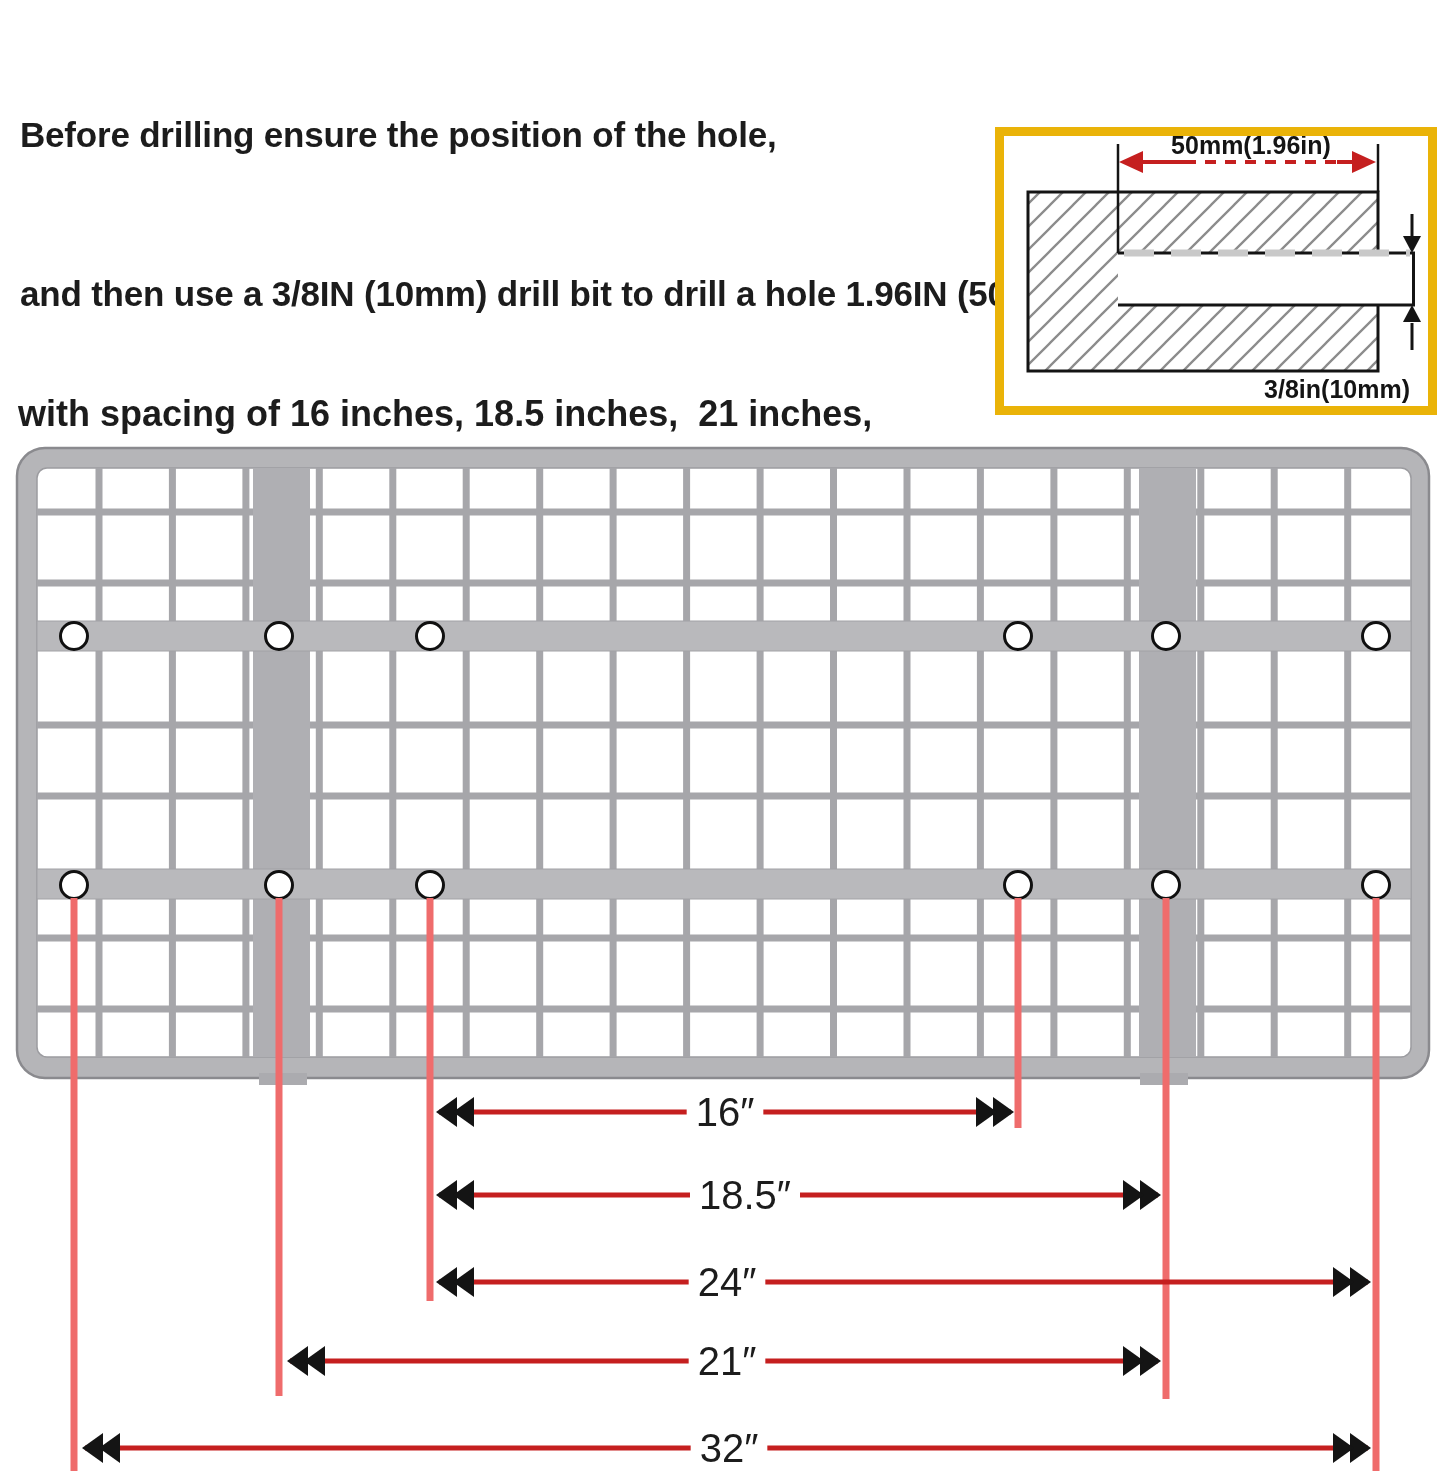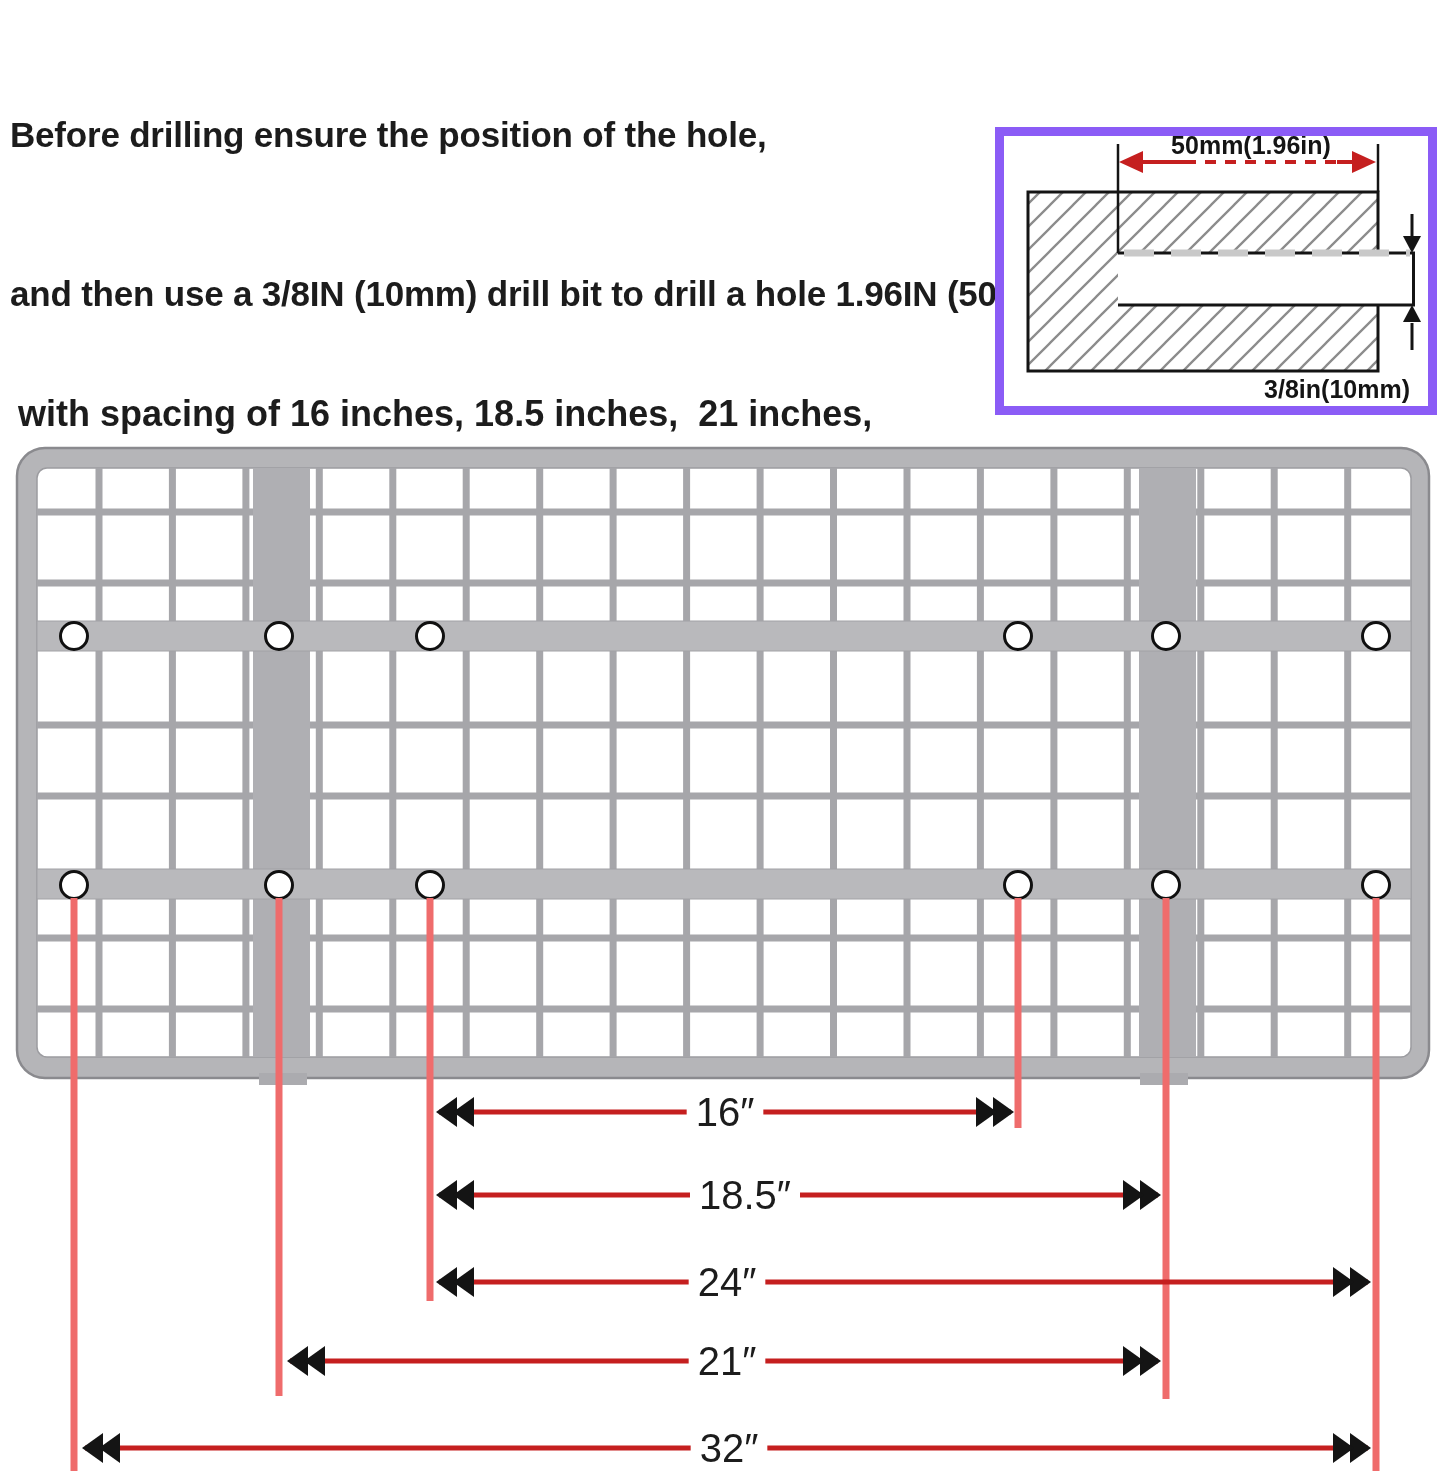--- a/index.html
+++ b/index.html
@@ -1,22 +1,22 @@
 <!DOCTYPE html>
 <html><head>
 <meta charset="utf-8">
 <style>
   html,body{margin:0;padding:0;background:#ffffff;}
   .sheet{position:relative;width:1445px;height:1471px;background:#ffffff;overflow:hidden;
          font-family:"Liberation Sans",sans-serif;color:#1c1c1c;}
   .abs{position:absolute;}
-  .headline{left:10px;top:2px;font-size:35px;font-weight:700;line-height:53px;
+  .headline{left:20px;top:2px;font-size:35px;font-weight:700;line-height:53px;
             letter-spacing:-0.2px;white-space:pre;}
   .note{left:18px;top:254px;font-size:36px;font-weight:700;line-height:64px;white-space:pre;}
-  .inset{left:995px;top:127px;width:424px;height:270px;border:9px solid #8b5cf6;background:#fff;}
+  .inset{left:995px;top:127px;width:424px;height:270px;border:9px solid #eab308;background:#fff;}
   .inset-label{font-family:"Liberation Sans","DejaVu Sans",sans-serif;font-size:25px;
                font-weight:700;fill:#141414;}
   #shelf-svg{left:15px;top:445px;}
   #overlay-svg{left:0;top:0;pointer-events:none;}
 </style>
 </head>
 <body>
 
 <div class="sheet">
 

